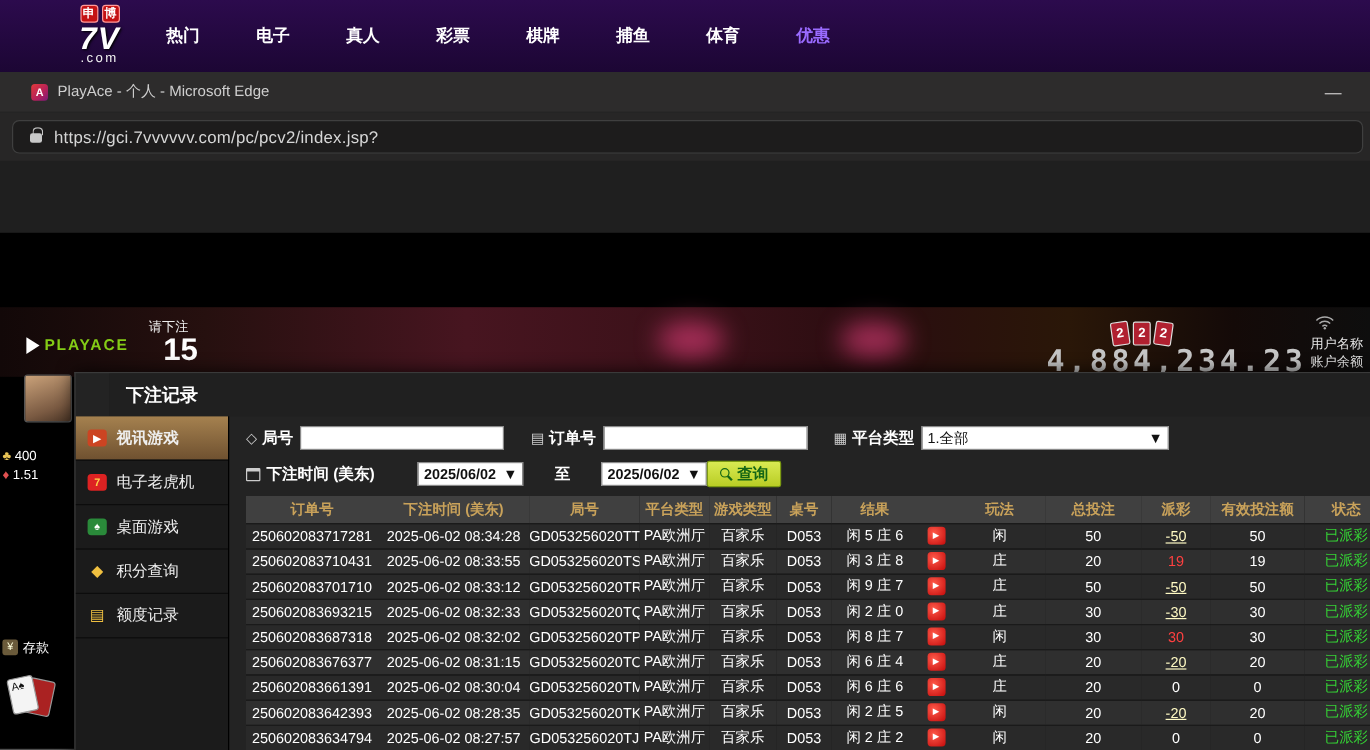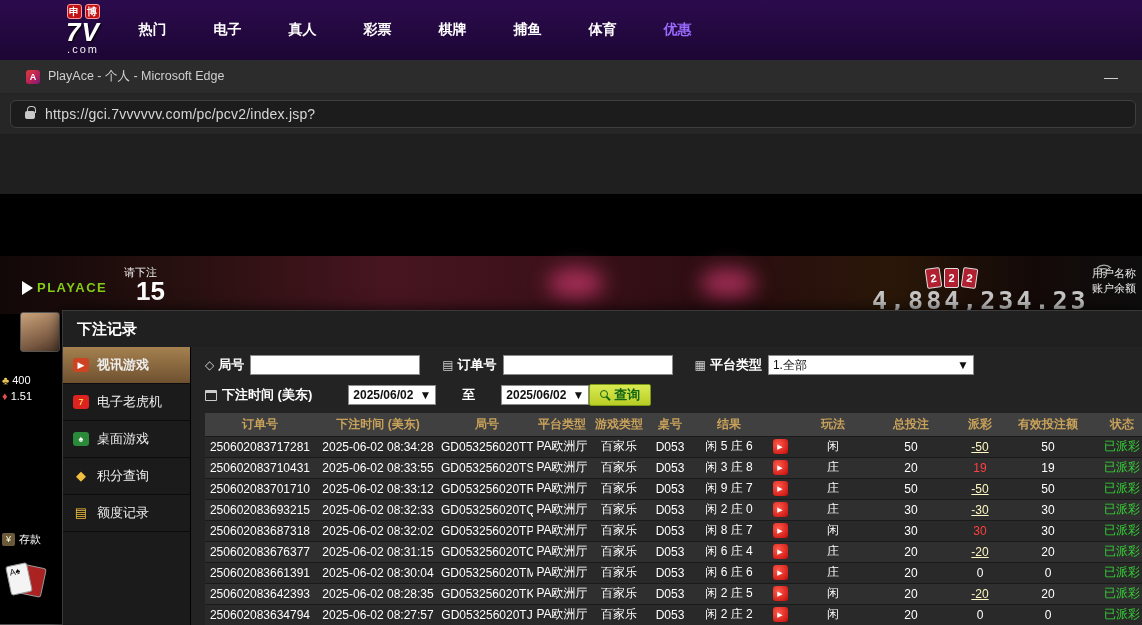--- a/index.html
+++ b/index.html
@@ -54,21 +54,21 @@
   .playace-text { font-size:13px; font-weight:bold; letter-spacing:1.5px; color:#84cc16; }
   .bet-prompt { position:absolute; left:124px; top:71px; color:#eee; font-size:11px; z-index:2; }
   .countdown { position:absolute; left:136px; top:82px; color:#fff; font-size:26px; font-weight:bold; z-index:2; }
   .scene-cards { position:absolute; left:926px; top:74px; z-index:2; display:flex; gap:3px; }
   .scard { width:15px; height:20px; background:#b02030; border:1px solid #e0e0e0; border-radius:2px;
     color:#fff; font-size:11px; font-weight:bold; text-align:center; line-height:19px; }
   .scard:nth-child(1){ transform:rotate(-8deg); } .scard:nth-child(3){ transform:rotate(8deg); }
   .jackpot { position:absolute; left:872px; top:92px; color:#c6c6c6; font-size:25px; font-weight:bold;
     letter-spacing:3px; z-index:2; font-family:"DejaVu Sans Mono","Liberation Mono",monospace; }
   .wifi { position:absolute; right:30px; top:68px; z-index:2; }
-  .user-labels { position:absolute; right:6px; top:72px; z-index:2; text-align:right; }
+  .user-labels { position:absolute; right:6px; top:86px; z-index:2; text-align:right; }
   .user-labels div { color:#e8e8e8; font-size:11px; line-height:15px; }
 
   
   .rail { position:absolute; left:0; top:116px; width:62px; bottom:0; z-index:5; }
   .avatar { position:absolute; left:20px; top:2px; width:40px; height:40px; border-radius:3px;
     background:linear-gradient(160deg,#caa27a,#7a5a42 70%,#4a3526); border:1px solid #555; }
   .rail-stat { position:absolute; left:2px; display:flex; align-items:center; gap:3px;
     color:#fff; font-size:11px; }
   .rail-stat .g-icon { font-size:11px; }
   .rail-deposit { position:absolute; left:2px; top:222px; display:flex; align-items:center; gap:4px;
@@ -80,21 +80,21 @@
   .dcard.back { left:16px; top:4px; background:#a22; transform:rotate(12deg); }
   .dcard.face { left:2px; top:2px; background:#f4f4f4; transform:rotate(-12deg);
     color:#111; font-size:9px; padding:1px 2px; }
   .hall-row { position:absolute; left:0; top:314px; width:62px; height:24px; background:#4f4f4f;
     display:flex; align-items:center; gap:6px; padding-left:8px; color:#fff; font-size:12px; cursor:pointer; }
 
   
   .modal { position:absolute; left:62px; top:116px; width:1080px; height:375px; background:#232323;
     border-top:1px solid #3a3a3a; border-left:1px solid #3a3a3a; box-shadow:0 0 14px rgba(0,0,0,.8);
     z-index:20; overflow:hidden; }
-  .modal-title { padding:9px 14px 8px; color:#fff; font-size:15px; font-weight:bold; background:#202020; }
+  .modal-title { padding:9px 14px 8px; color:#fff; font-size:15px; font-weight:bold; background:#202020;margin-left:28px; }
   .modal-body { display:flex; height:337px; }
   .m-sidebar { width:128px; background:#1b1b1b; border-right:1px solid #000; flex:none; }
   .m-item { height:37px; display:flex; align-items:center; gap:8px; padding-left:10px;
     color:#eee; font-size:13px; border-bottom:1px solid #0c0c0c; cursor:pointer; }
   .m-item.active { background:linear-gradient(180deg,#a5814f,#6f5130); font-weight:bold; }
   .mi { width:16px; height:14px; border-radius:3px; text-align:center; font-size:9px; line-height:14px; flex:none; }
   .mi.video { background:#c42; color:#fff; }
   .mi.slot { background:#d22; color:#ffd24a; font-weight:bold; }
   .mi.tablegame { background:#2a8a3a; color:#fff; }
   .mi.points { background:transparent; color:#f0c040; font-size:13px; }

